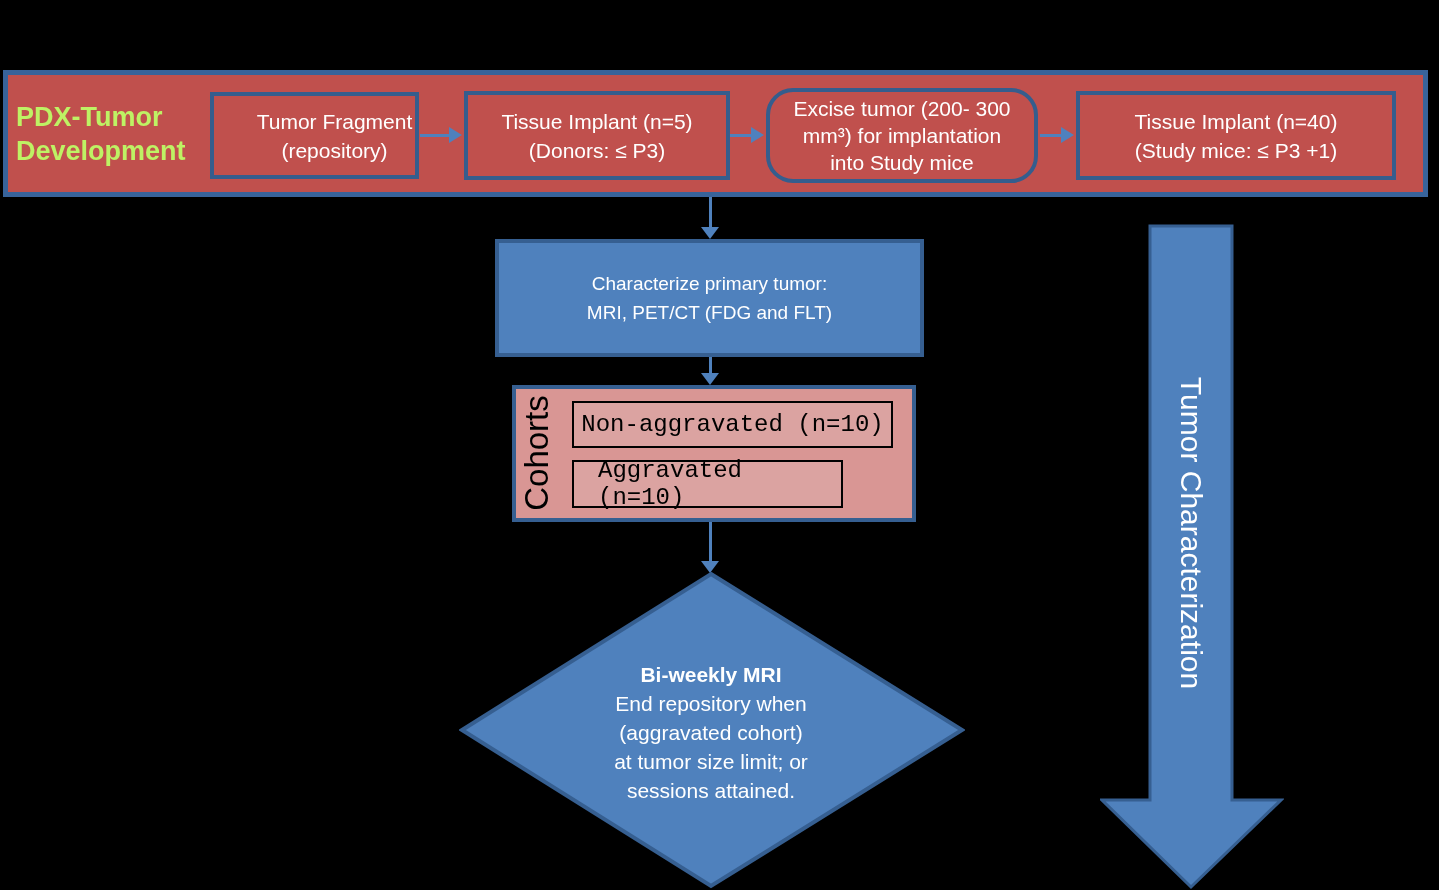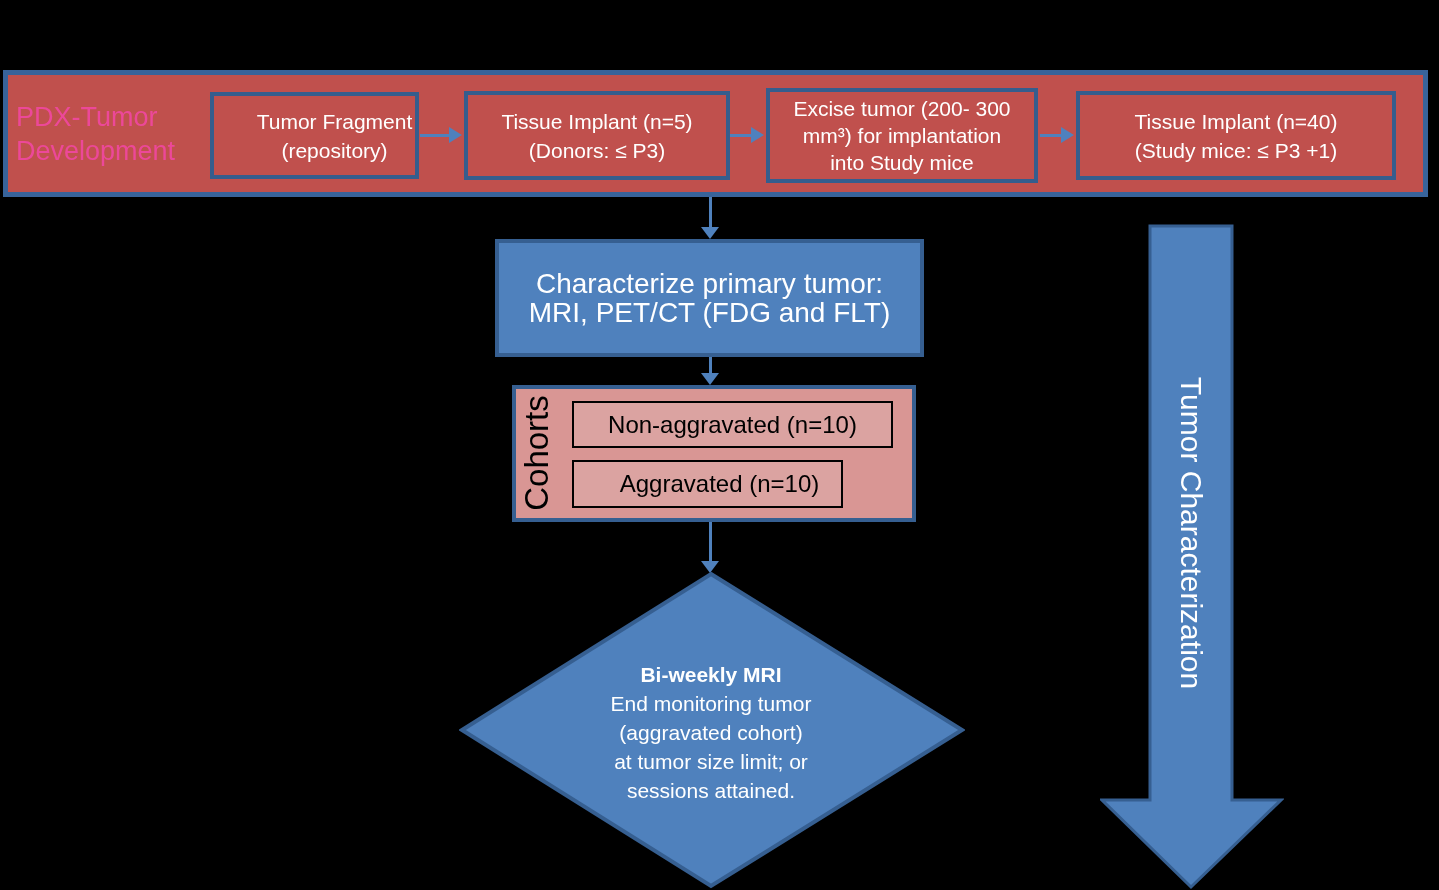--- a/index.html
+++ b/index.html
@@ -4,49 +4,49 @@
 <style>
   html,body{margin:0;padding:0;background:#000;}
   .stage{
     position:relative;width:1439px;height:890px;background:#000000;
     font-family:"Liberation Sans",sans-serif;overflow:hidden;
   }
   .abs{position:absolute;box-sizing:border-box;}
 
   
   .banner{left:3px;top:70px;width:1425px;height:127px;background:#c0504d;border:5px solid #38639a;}
-  .banner-title{left:16px;top:100px;color:#ec4899;font-size:27px;font-weight:normal;line-height:34px;}
+  .banner-title{left:16px;top:100px;color:#bef264;font-size:27px;font-weight:bold;line-height:34px;}
 
   
   .flowbox{
     border:4px solid #355d8d;background:#c0504d;color:#fff;
     display:flex;flex-direction:column;justify-content:center;
     text-align:center;font-size:21px;line-height:29px;
   }
   .box1{left:210px;top:92px;width:209px;height:87px;padding-left:40px;}
   .box2{left:464px;top:91px;width:266px;height:89px;}
-  .box3{left:766px;top:88px;width:272px;height:95px;line-height:27px;}
+  .box3{left:766px;top:88px;width:272px;height:95px;line-height:27px;border-radius:27px;}
   .box4{left:1076px;top:91px;width:320px;height:89px;}
 
   
   .bluebox{
     left:495px;top:239px;width:429px;height:118px;background:#4f81bd;border:4px solid #365f91;
     color:#fff;display:flex;flex-direction:column;justify-content:center;
-    text-align:center;font-size:28px;line-height:29px;
+    text-align:center;font-size:19px;line-height:29px;
   }
 
   
   .cohorts{left:512px;top:385px;width:404px;height:137px;background:#d99694;border:4px solid #365f91;}
   .cohorts-label{
     left:467px;top:434px;width:140px;height:38px;transform:rotate(-90deg);
     color:#000;font-size:33px;line-height:38px;text-align:center;white-space:nowrap;
   }
   .innerbox{
     background:#dba3a1;border:2px solid #000;color:#000;
-    display:flex;align-items:center;justify-content:center;font-size:24px;
+    display:flex;align-items:center;justify-content:center;font-size:24px;font-family:Liberation Mono, monospace;
   }
   .inner1{left:572px;top:401px;width:321px;height:47px;}
   .inner2{left:572px;top:460px;width:271px;height:48px;padding-left:24px;}
 
   
   .vline{width:3px;background:#4f81bd;}
   .hline{height:3px;background:#4f81bd;}
   .head-down{width:0;height:0;border-left:9px solid transparent;border-right:9px solid transparent;border-top:12px solid #4f81bd;}
   .head-right{width:0;height:0;border-top:8px solid transparent;border-bottom:8px solid transparent;border-left:13px solid #4f81bd;}
   .va-line{left:709px;top:197px;height:30px;}  .va-head{left:701px;top:227px;}
@@ -128,21 +128,21 @@
   </div>
 
   <div class="abs vline vc-line"></div>
   <div class="abs head-down vc-head"></div>
 
   <svg class="abs diamond-svg" width="506" height="318" viewBox="0 0 506 318">
     <polygon points="252,3 503,159 252,315 3,159" fill="#4f81bd" stroke="#365f91" stroke-width="4"></polygon>
   </svg>
   <div class="abs diamond-text">
     <div class="b">Bi-weekly MRI</div>
-    <div>End monitoring tumor</div>
+    <div>End repository when</div>
     <div>(aggravated cohort)</div>
     <div>at tumor size limit; or</div>
     <div>sessions attained.</div>
   </div>
 
   <svg class="abs bigarrow-svg" width="184" height="666" viewBox="0 0 184 666">
     <polygon points="50,2 132,2 132,576 181,576 91,663 2,576 50,576" fill="#4f81bd" stroke="#365f91" stroke-width="3"></polygon>
   </svg>
   <div class="abs bigarrow-label">Tumor Characterization</div>
 

